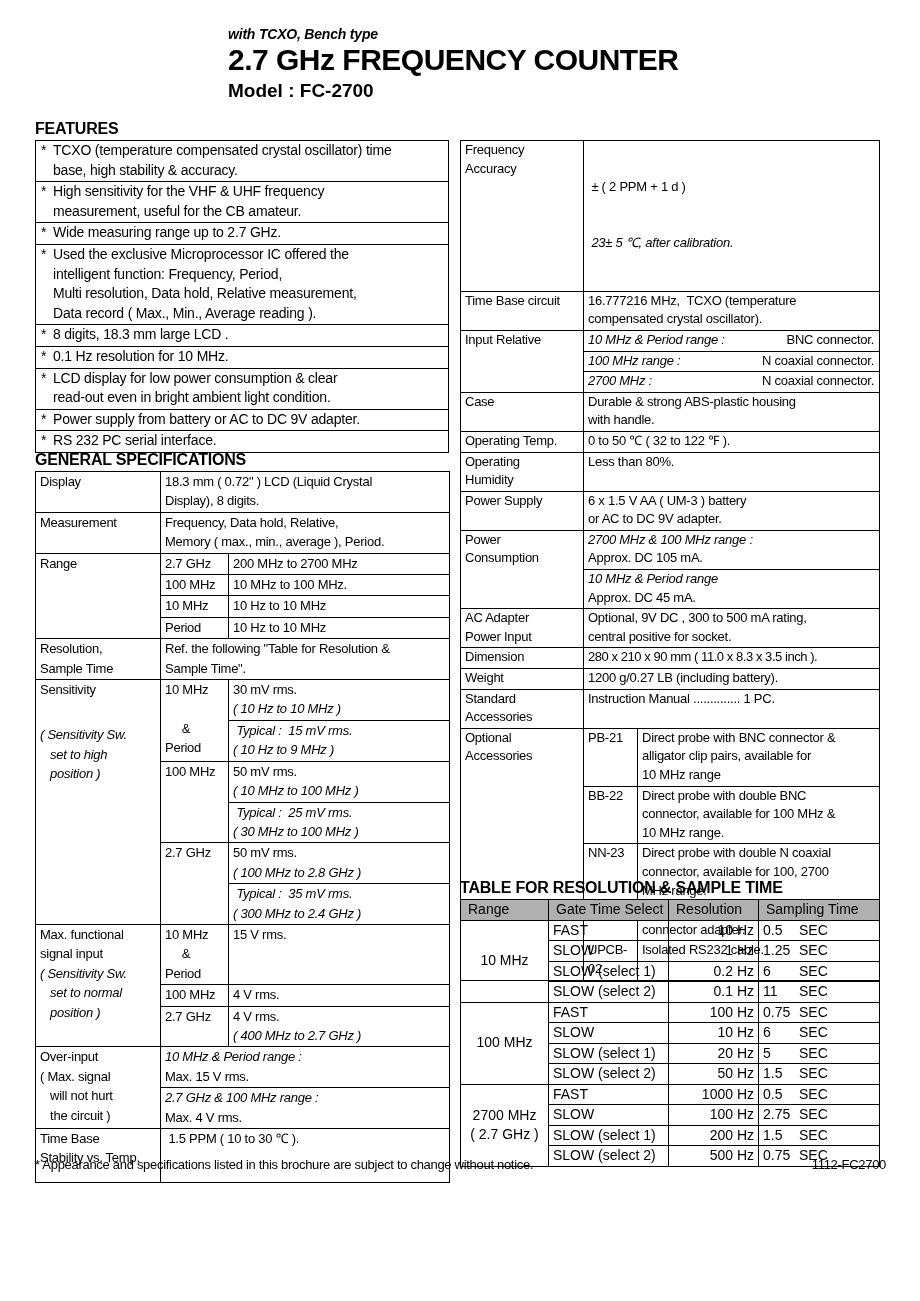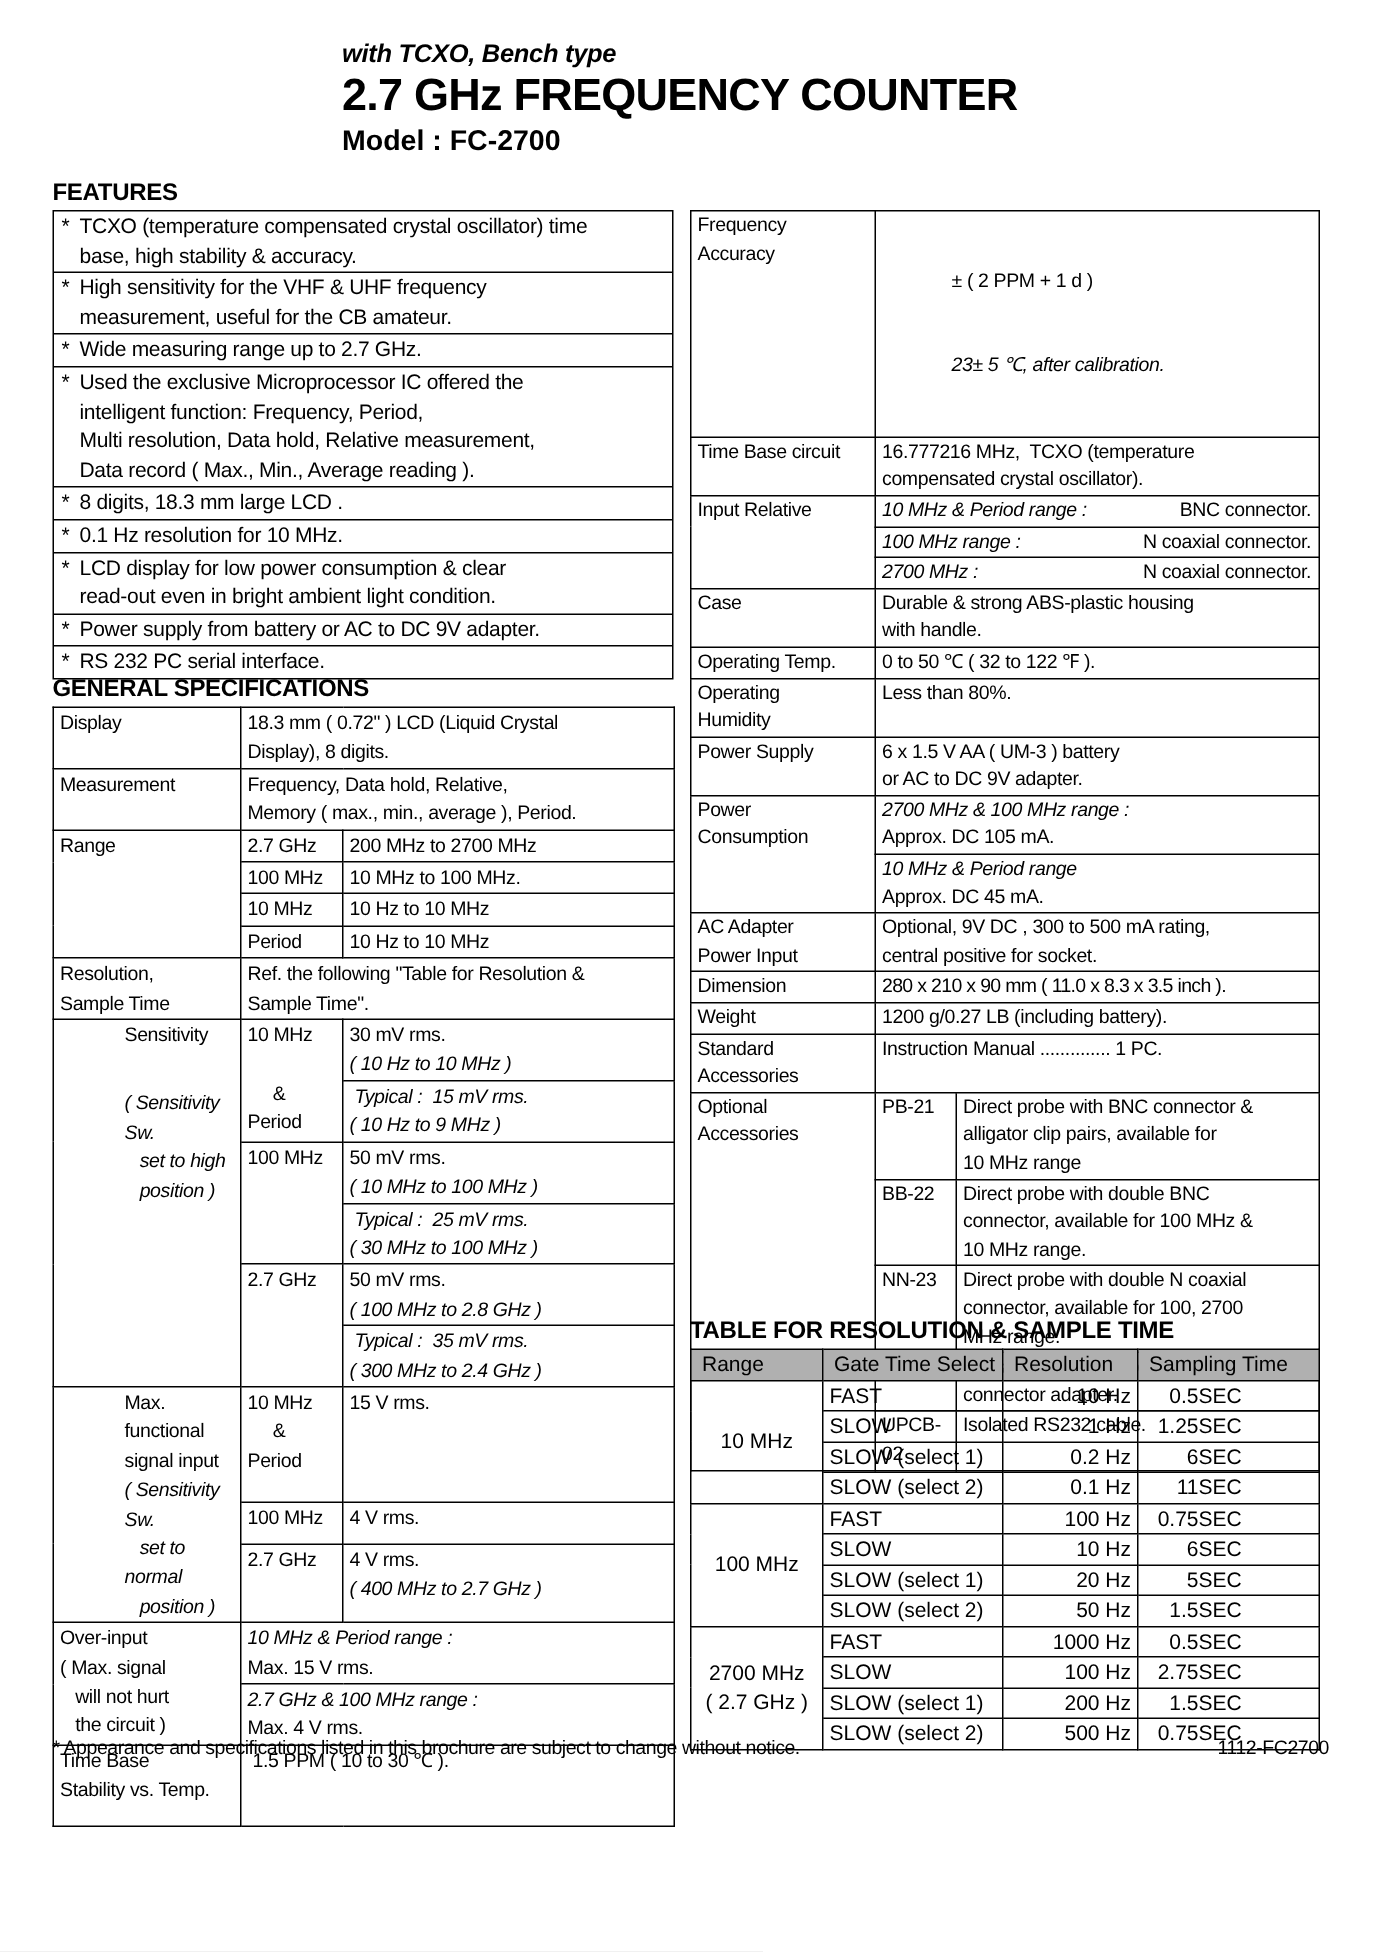--- a/index.html
+++ b/index.html
@@ -2,26 +2,26 @@
 <html><head>
 <meta charset="utf-8">
 <style>
   * { box-sizing: border-box; }
   html,body { margin:0; padding:0; background:#e8e8e8; }
   .page {
     position: relative; width: 920px; height: 1301px; background: #ffffff;
     font-family: "Liberation Sans", sans-serif; color: #000; margin: 0 auto;
     overflow: hidden;
   }
-  .pre { white-space: pre-wrap; margin-left: 43px; }
+  .pre { white-space: pre-wrap; }
   .it { font-style: italic; }
 
   
   .hdr { position: absolute; left: 228px; top: 26px; }
-  .hdr .subtitle { font-size: 17px; font-weight: bold; font-style: italic; letter-spacing: -0.2px; }
+  .hdr .subtitle { font-size: 14px; font-weight: bold; font-style: italic; letter-spacing: -0.2px; }
   .hdr .title { font-size: 30px; font-weight: bold; margin-top: 1px; letter-spacing: -0.5px; }
   .hdr .model { font-size: 19px; font-weight: bold; margin-top: 3px; }
 
   .sec-heading { font-size: 16px; font-weight: bold; letter-spacing: -0.2px; margin: 0 0 2px 0; }
 
   
   .features-sec { position: absolute; left: 35px; top: 120px; width: 414px; }
   .features-list { list-style: none; margin: 0; padding: 0; border: 1px solid #000; }
   .features-list li { display: flex; border-bottom: 1px solid #000; font-size: 14px; line-height: 19.6px; letter-spacing: -0.2px; padding: 0 0 1px 0; }
   .features-list li:last-child { border-bottom: none; }
@@ -42,21 +42,21 @@
   
   .res-sec { position: absolute; left: 460px; top: 879px; width: 419px; }
   table.res { border-collapse: collapse; width: 100%; table-layout: fixed; }
   table.res th, table.res td { border: 1px solid #000; font-size: 14px; line-height: 18.5px; font-weight: normal; padding: 0 4px 1px 4px; vertical-align: middle; }
   table.res th { background: #b0b0b0; text-align: left; padding-left: 7px; }
   td.rng { text-align: center; white-space: pre-wrap; }
   td.gate { text-align: left; }
   td.resv { text-align: right; padding-right: 22px; }
   td.samp { padding-left: 9px; }
   td.samp .cell { display: flex; }
-  td.samp .num { width: 36px; flex: none; text-align: right; }
+  td.samp .num { width: 36px; flex: none; }
 
   
   .footer { position: absolute; left: 35px; top: 1157px; width: 851px; display: flex; justify-content: space-between; font-size: 13px; letter-spacing: -0.3px; }
 </style>
 </head>
 <body>
 
 <div class="page">
 
   <div class="hdr">

